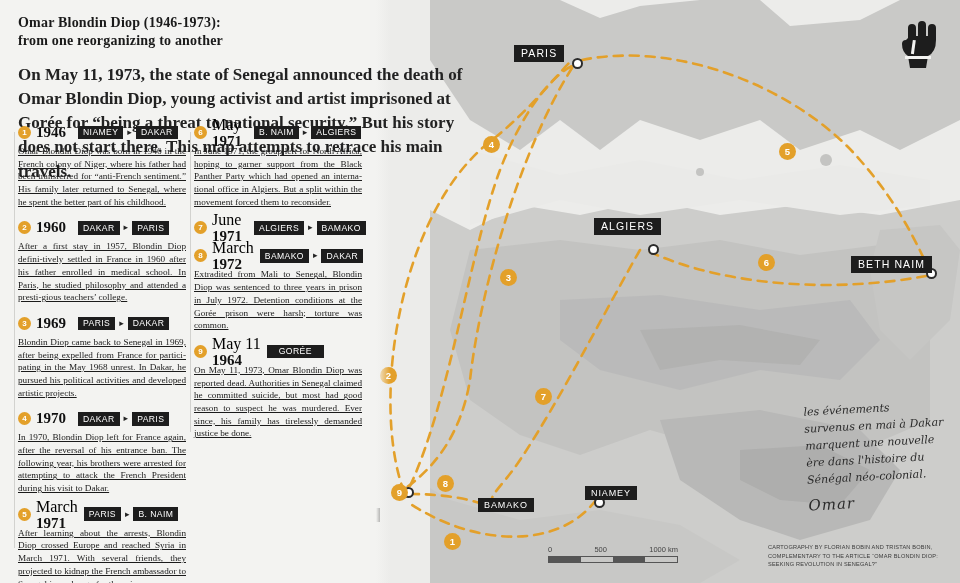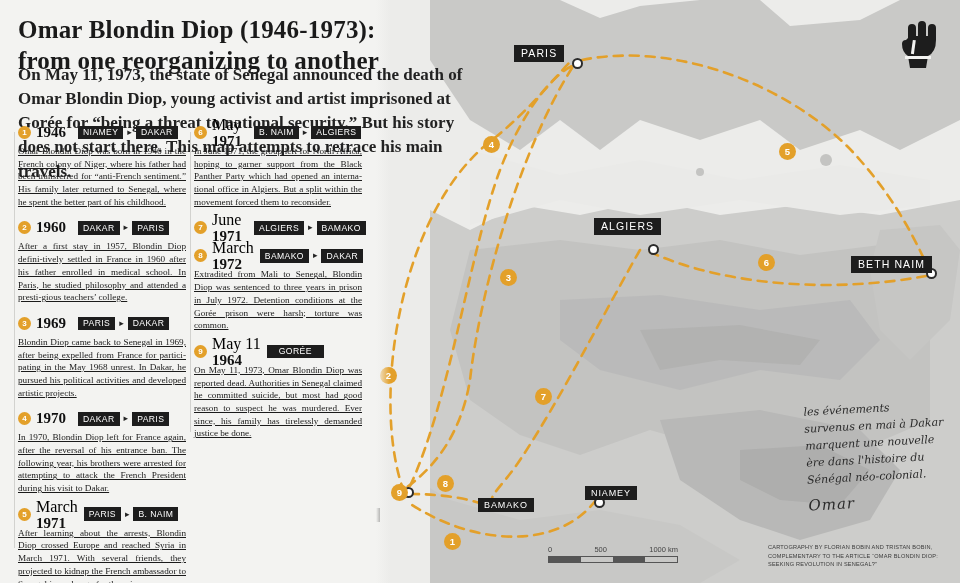--- a/index.html
+++ b/index.html
@@ -21,21 +21,21 @@
     background:#f3f3f1;
   }
   .panel:after{
     content:"";position:absolute;right:-14px;top:0;width:14px;height:100%;
     background:linear-gradient(to right, rgba(243,243,241,1), rgba(243,243,241,0));
   }
 
   
   .title{
     position:absolute;left:18px;top:14px;width:460px;
-    font-size:25px;line-height:1.25;font-weight:bold;color:#1a1a1a;
+    font-size:14px;line-height:1.25;font-weight:bold;color:#1a1a1a;
     letter-spacing:.2px;
   }
   .title .l2{display:block;}
   .subtitle{
     position:absolute;left:18px;top:63px;width:452px;
     font-size:17px;line-height:1.42;font-weight:bold;color:#222;
   }
 
   
   .entries{position:absolute;left:10px;top:124px;width:360px;}

